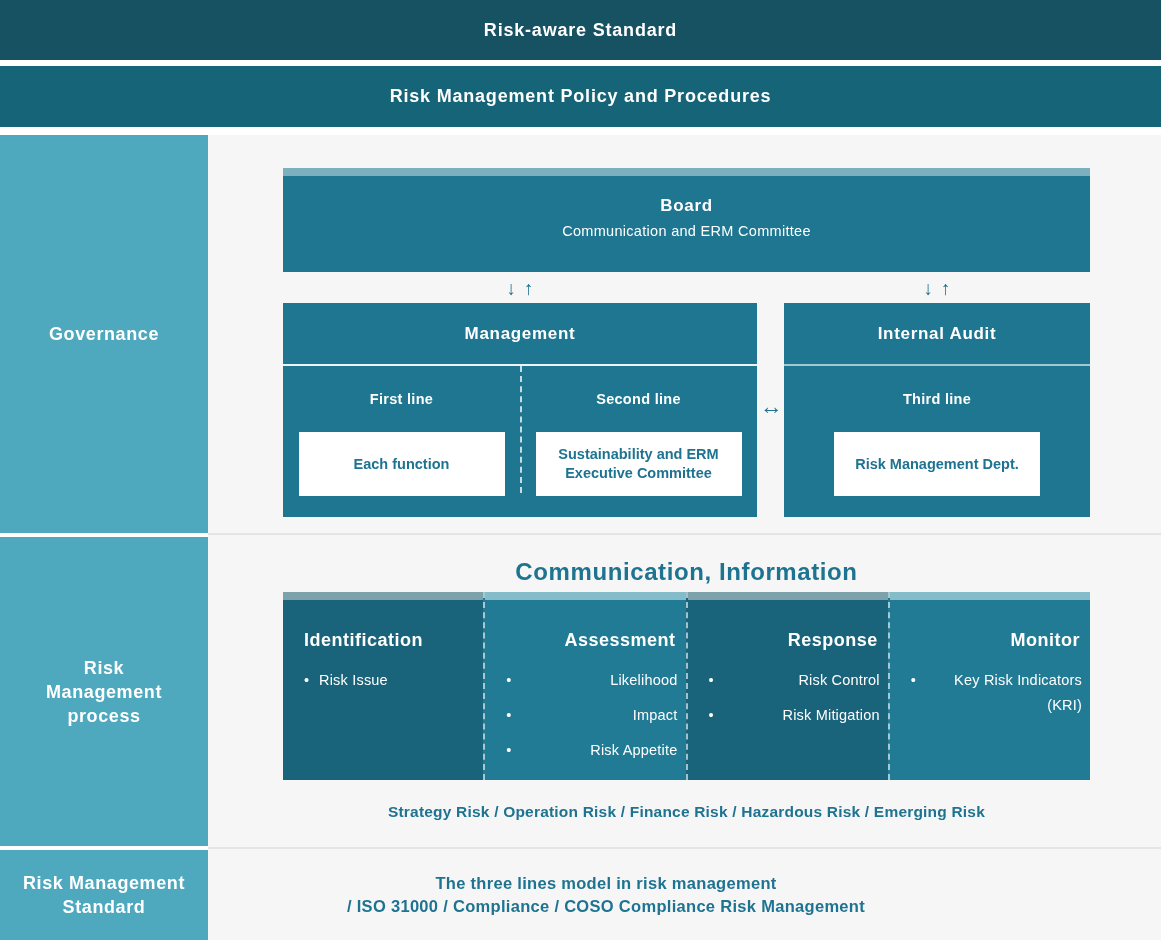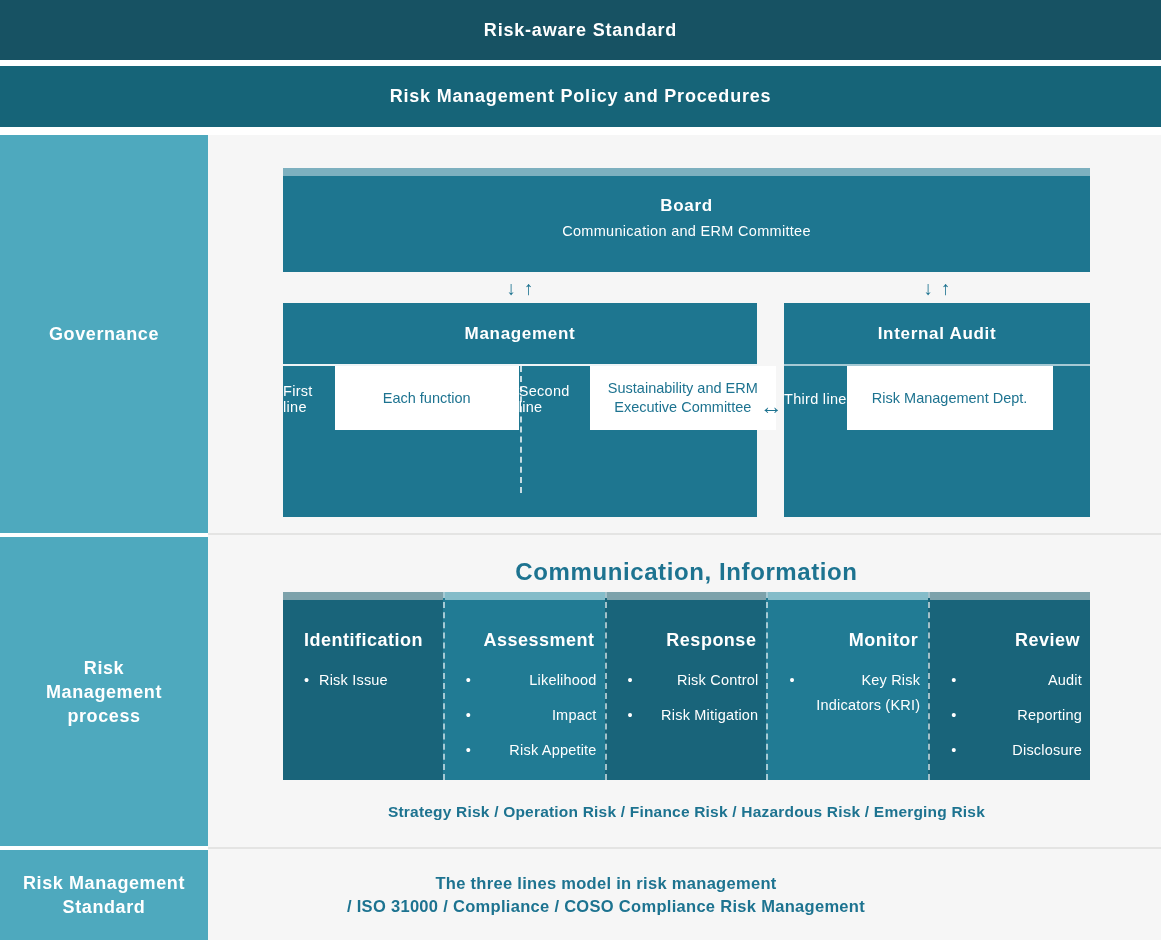--- a/index.html
+++ b/index.html
@@ -35,21 +35,21 @@
   .varrows.left{left:272px;} .varrows.right{left:689px;}
 
   .gbox{position:absolute;top:168px;height:214px;background:#1e7690;color:#fff;}
   .gbox-mgmt{left:75px;width:474px;}
   .gbox-audit{left:576px;width:306px;}
   .gbox-head{height:61px;display:flex;align-items:center;justify-content:center;
              font-size:17px;font-weight:700;letter-spacing:.7px;}
   .gbox-mgmt .gbox-head{border-bottom:2px solid #eef4f6;}
   .gbox-audit .gbox-head{border-bottom:2px solid #a5c9d4;}
   .gbox-body{position:relative;height:151px;display:flex;}
-  .gcol{flex:1;display:flex;flex-direction:row;}
+  .gcol{flex:1;display:flex;flex-direction:column;align-items:center;font-weight:bold;}
   .line-label{height:66px;display:flex;align-items:center;justify-content:center;font-size:14.5px;letter-spacing:.3px;}
   .white-box{width:206px;height:64px;background:#ffffff;color:#1d7390;display:flex;align-items:center;justify-content:center;
              text-align:center;font-size:14.5px;line-height:19px;white-space:pre-line;}
   .dash-divider{position:absolute;left:50%;top:0;height:127px;border-left:2px dashed rgba(255,255,255,.75);}
   .harrow{position:absolute;left:549px;top:258px;width:28px;text-align:center;color:#1d7390;font-size:23px;font-weight:700;}
 
   
   .comm-heading{position:absolute;left:75px;top:423px;width:807px;text-align:center;
                 color:#1d7390;font-size:24px;font-weight:600;letter-spacing:.6px;}
   .ptable{position:absolute;left:75px;top:457px;width:807px;height:188px;display:flex;}
@@ -168,29 +168,20 @@
             <li>Risk Mitigation</li>
           </ul>
       </div>
       <div class="pcol pcol-light">
         <div class="strip"></div>
         <div class="pcol-title">Monitor</div>
         <ul>
             <li>Key Risk Indicators (KRI)</li>
           </ul>
       </div>
-      <div class="pcol pcol-dark">
-        <div class="strip"></div>
-        <div class="pcol-title">Review</div>
-        <ul>
-            <li>Audit</li>
-            <li>Reporting</li>
-            <li>Disclosure</li>
-          </ul>
-      </div>
     </div>
 
     <div class="risks-line">Strategy Risk / Operation Risk / Finance Risk / Hazardous Risk / Emerging Risk</div>
 
     <div class="hdivider d2"></div>
 
     <div class="std-text">The three lines model in risk management
 / ISO 31000 / Compliance / COSO Compliance Risk Management</div>
 
   </div>

